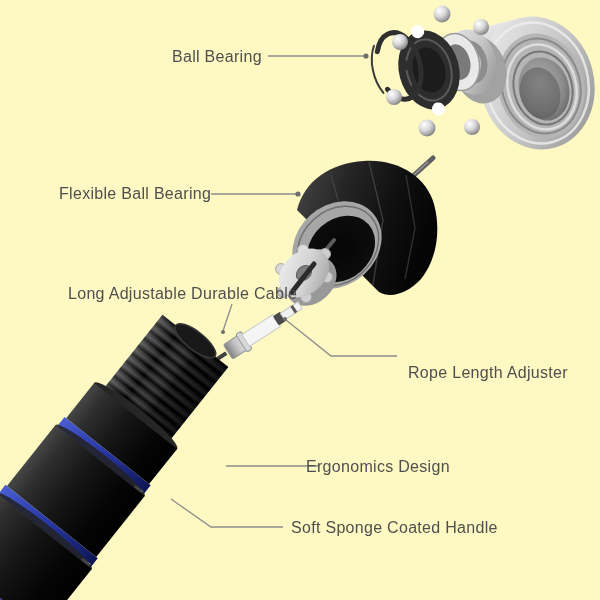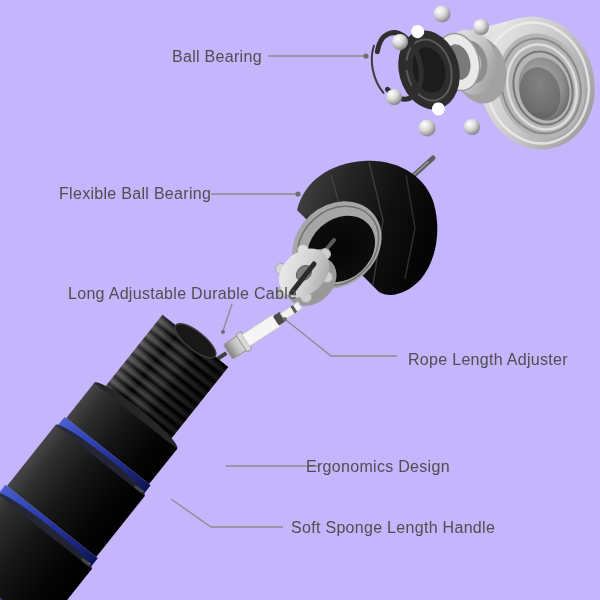--- a/index.html
+++ b/index.html
@@ -1,16 +1,16 @@
 <!DOCTYPE html>
 <html><head>
 <meta charset="utf-8">
 <style>
   html,body{margin:0;padding:0;background:#fff;}
-  #canvas{position:relative;width:600px;height:600px;background:#c4b5fd;overflow:hidden;
+  #canvas{position:relative;width:600px;height:600px;background:#fef9c3;overflow:hidden;
           font-family:"Liberation Sans", sans-serif;}
   #art{position:absolute;left:0;top:0;}
   .callout{position:absolute;color:#4f4f4f;font-size:16px;font-weight:400;
            letter-spacing:.3px;white-space:nowrap;line-height:19px;}
 </style>
 </head>
 <body>
 
 <div id="canvas">
 
@@ -211,19 +211,19 @@
     <circle cx="285" cy="319" r="2"></circle>
   </g>
 </svg>
 
 <div class="callout" style="left:172px;top:47px;">Ball Bearing</div>
 
 <div class="callout" style="left:59px;top:184px;">Flexible Ball Bearing</div>
 
 <div class="callout" style="left:24px;top:284px;margin-left:44px;">Long Adjustable Durable Cable</div>
 
-<div class="callout" style="left:408px;top:350px;">Rope Length Adjuster</div>
+<div class="callout" style="left:408px;top:363px;">Rope Length Adjuster</div>
 
 <div class="callout" style="left:306px;top:457px;">Ergonomics Design</div>
 
-<div class="callout" style="left:291px;top:518px;">Soft Sponge Length Handle</div>
+<div class="callout" style="left:291px;top:518px;">Soft Sponge Coated Handle</div>
 
 </div>
 
 </body></html>

